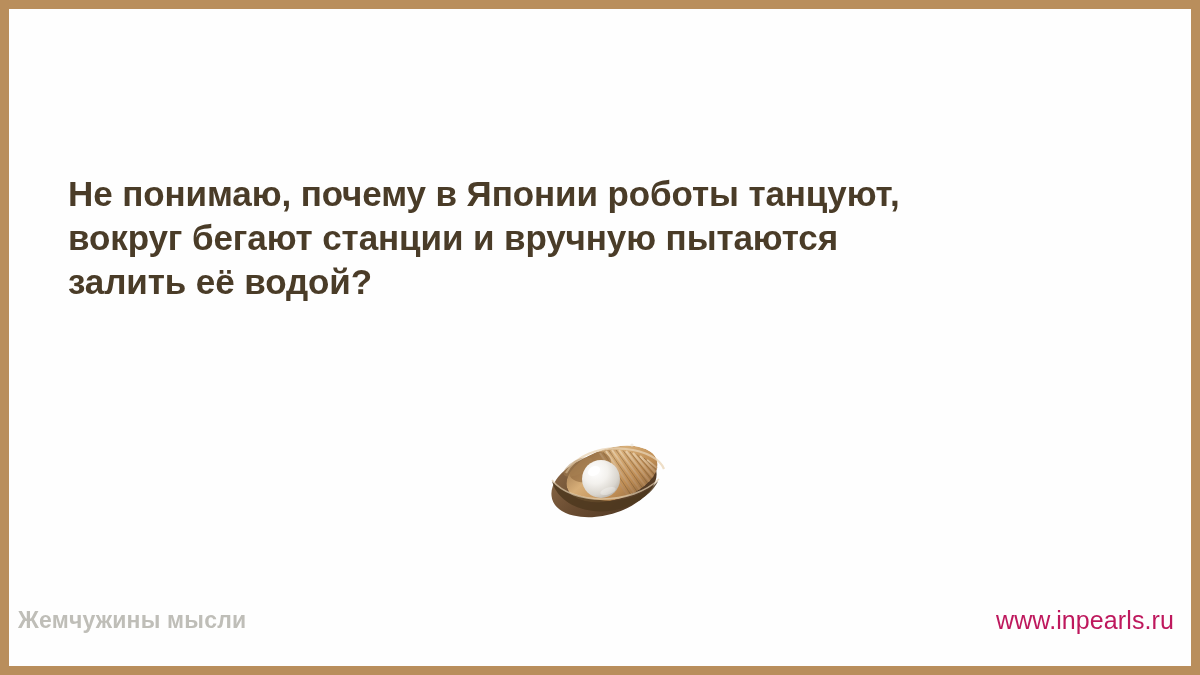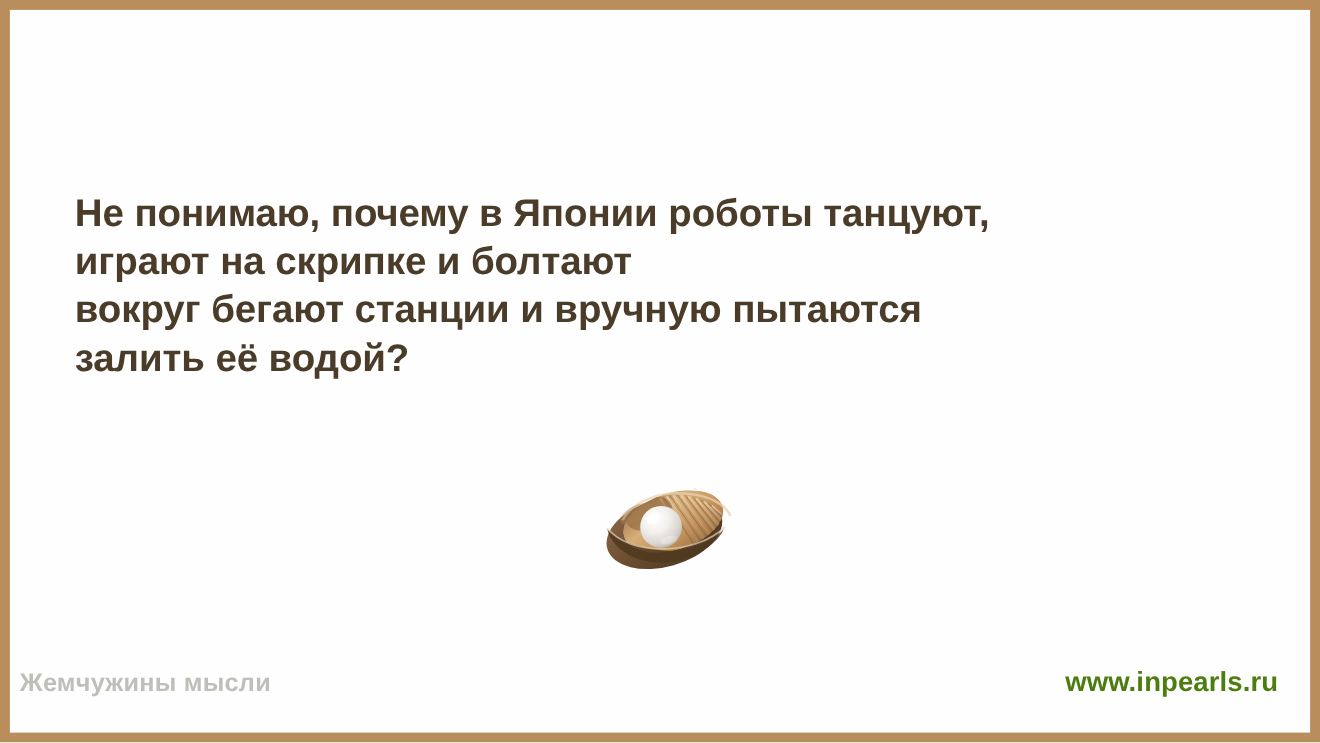--- a/index.html
+++ b/index.html
@@ -42,54 +42,53 @@
     height: 90px;
   }
   .shell-wrap svg {
     display: block;
     width: 135px;
     height: 90px;
   }
   .footer {
     position: absolute;
     left: 0;
-    right: 16px;
+    right: 4px;
     bottom: 9px;
     height: 56px;
   }
   .footer-left {
     position: absolute;
     left: 9px;
     top: 6px;
     font-family: "Liberation Sans", sans-serif;
     font-weight: bold;
     font-size: 23px;
     color: #BFBEB8;
     letter-spacing: 0.2px;
   }
   .footer-right {
     position: absolute;
     right: 13px;
     top: 5px;
     font-family: "Liberation Sans", sans-serif;
-    font-weight: bold;
+    font-weight: normal;
     font-size: 25px;
-    color: #4d7c0f;
+    color: #be185d;
     letter-spacing: 0.1px;
     text-align: right;
   }
 </style>
 </head>
 <body>
 
 <div class="page">
 
   <div class="quote-block">
     <div class="quote-line">Не понимаю, почему в Японии роботы танцуют,</div>
-    <div class="quote-line">играют на скрипке и болтают</div>
     <div class="quote-line">вокруг бегают станции и вручную пытаются</div>
     <div class="quote-line">залить её водой?</div>
   </div>
 
   <div class="shell-wrap">
     <svg viewBox="0 0 135 90" xmlns="http://www.w3.org/2000/svg">
       <defs>
         <linearGradient id="gOuter" x1="0" y1="0" x2="1" y2="1">
           <stop offset="0%" stop-color="#8E6C49"></stop>
           <stop offset="45%" stop-color="#6A4C31"></stop>

